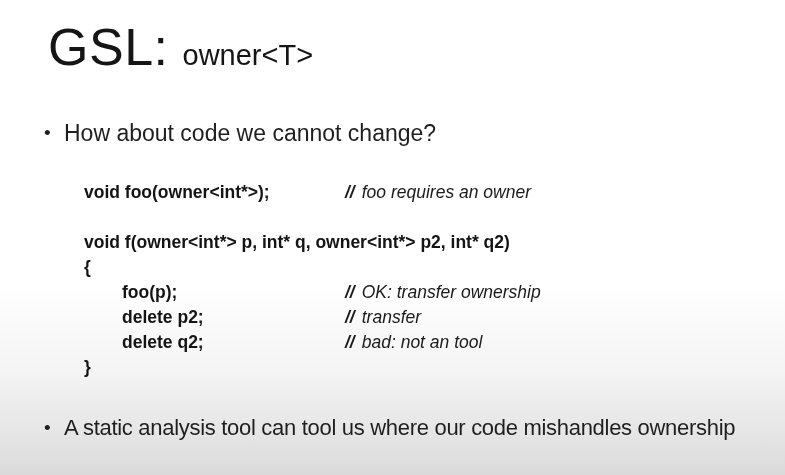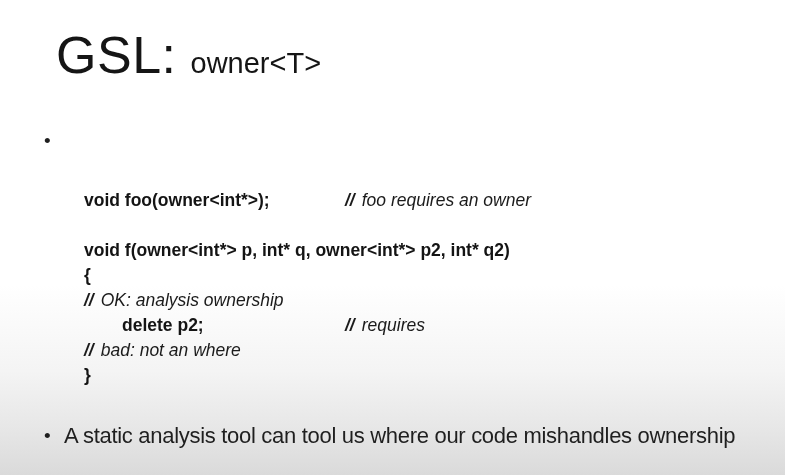--- a/index.html
+++ b/index.html
@@ -11,21 +11,21 @@
     background: linear-gradient(180deg,
       #ffffff 0%, #ffffff 60%,
       #f4f4f4 78%, #e7e7e7 90%,
       #dadada 100%);
     font-family: "Liberation Sans", sans-serif;
     color: #1c1c1c;
   }
 
   
   .title {
-    margin: 12px;
+    margin: 4px;
     padding: 14px 0 0 44px;
     display: flex;
     align-items: baseline;
     gap: 14px;
     line-height: 1.15;
   }
   .title-main {
     font-size: 52px;
     font-weight: 300;
     letter-spacing: 0.5px;
@@ -87,49 +87,52 @@
 
 <div class="slide">
 
   <h1 class="title">
     <span class="title-main">GSL:</span>
     <span class="title-code">owner&lt;T&gt;</span>
   </h1>
 
   <div class="bullet bullet-1">
     <span class="bullet-marker">•</span>
+    <span class="bullet-text">How about code we cannot change?</span>
   </div>
 
   <div class="code-block">
 
     <div class="code-line">
       <span class="code-text">void foo(owner&lt;int*&gt;);</span>
       <span class="code-comment"><span class="slashes">//</span><span>foo requires an owner</span></span>
     </div>
 
     <div class="code-line gap-above">
       <span class="code-text">void f(owner&lt;int*&gt; p, int* q, owner&lt;int*&gt; p2, int* q2)</span>
     </div>
 
     <div class="code-line">
       <span class="code-text">{</span>
     </div>
 
     <div class="code-line">
-      <span class="code-comment"><span class="slashes">//</span><span>OK: analysis ownership</span></span>
+      <span class="code-text indent">foo(p);</span>
+      <span class="code-comment"><span class="slashes">//</span><span>OK: transfer ownership</span></span>
     </div>
 
 
     <div class="code-line">
       <span class="code-text indent">delete p2;</span>
-      <span class="code-comment"><span class="slashes">//</span><span>requires</span></span>
+      <span class="code-comment"><span class="slashes">//</span><span>transfer</span></span>
     </div>
 
     <div class="code-line">
-      <span class="code-comment"><span class="slashes">//</span><span>bad: not an where</span></span>
+      <span class="code-text indent">delete q2;</span>
+      <span class="code-comment"><span class="slashes">//</span><span>bad: not an tool</span></span>
     </div>
 
     <div class="code-line">
       <span class="code-text">}</span>
     </div>
 
   </div>
 
   <div class="bullet bullet-2">
     <span class="bullet-marker">•</span>

